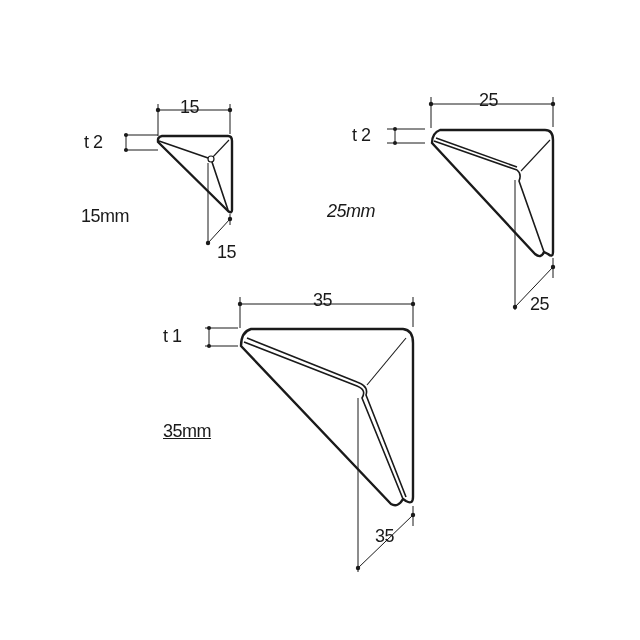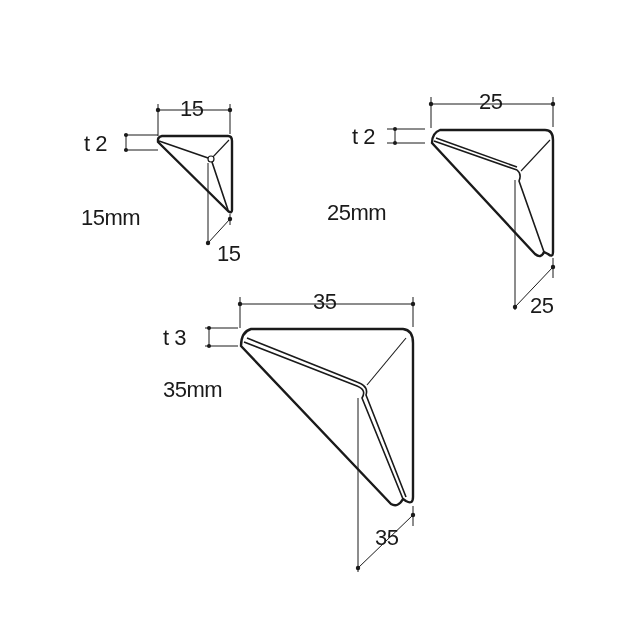--- a/index.html
+++ b/index.html
@@ -1,19 +1,19 @@
 <!DOCTYPE html>
 <html><head>
   <meta charset="utf-8">
   <style>
     html, body { margin: 0; padding: 0; background: #ffffff; }
     body { width: 640px; height: 640px; overflow: hidden; position: relative; font-family: "Liberation Sans", sans-serif; }
     #canvas { position: absolute; left: 0; top: 0; width: 640px; height: 640px; }
     .lbl { position: absolute; color: #1a1a1a; font-family: "Liberation Sans", sans-serif; line-height: 1; white-space: nowrap; }
-    .big { font-size: 22px; letter-spacing: -0.5px; }
+    .big { font-size: 18px; letter-spacing: -0.5px; }
     svg .outline { fill: #ffffff; stroke: #1a1a1a; stroke-width: 2.4; stroke-linejoin: round; stroke-linecap: round; }
     svg .rib { fill: none; stroke: #1a1a1a; stroke-width: 1.6; stroke-linejoin: round; }
     svg .thin { fill: none; stroke: #1a1a1a; stroke-width: 1.1; }
     svg .dim { fill: none; stroke: #1a1a1a; stroke-width: 1; }
     svg .dot { fill: #1a1a1a; }
   </style>
 </head>
 <body>
 
 <svg id="canvas" viewBox="0 0 640 640" xmlns="http://www.w3.org/2000/svg">
@@ -97,19 +97,19 @@
   </g>
 </svg>
 
 <span class="lbl big" style="left:180px; top:98px;">15</span>
 <span class="lbl big" style="left:84px; top:133px;">t 2</span>
 <span class="lbl big" style="left:34px; top:207px;margin-left:47px;">15mm</span>
 <span class="lbl big" style="left:217px; top:243px;">15</span>
 
 <span class="lbl big" style="left:479px; top:91px;">25</span>
 <span class="lbl big" style="left:352px; top:126px;">t 2</span>
-<span class="lbl big" style="left:327px; top:202px;">25mm</span>
+<span class="lbl big" style="left:327px; top:202px;font-style:italic;">25mm</span>
 <span class="lbl big" style="left:530px; top:295px;">25</span>
 
 <span class="lbl big" style="left:313px; top:291px;">35</span>
-<span class="lbl big" style="left:163px; top:327px;">t 3</span>
-<span class="lbl big" style="left:163px; top:379px;">35mm</span>
+<span class="lbl big" style="left:163px; top:327px;">t 1</span>
+<span class="lbl big" style="left:163px; top:422px;text-decoration:underline;">35mm</span>
 <span class="lbl big" style="left:375px; top:527px;">35</span>
 
 </body></html>

